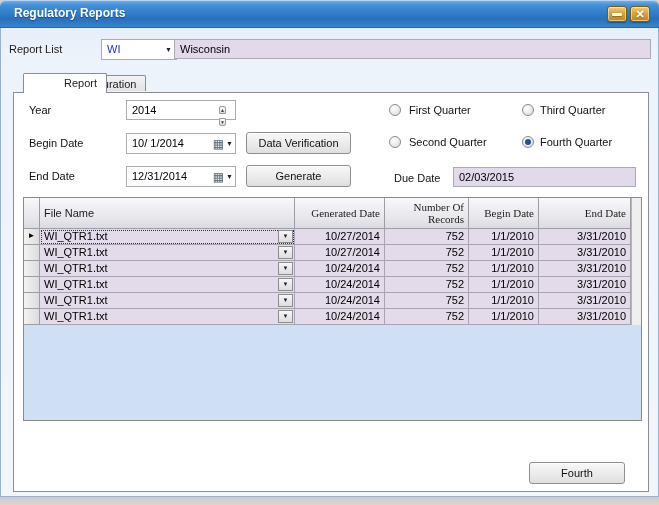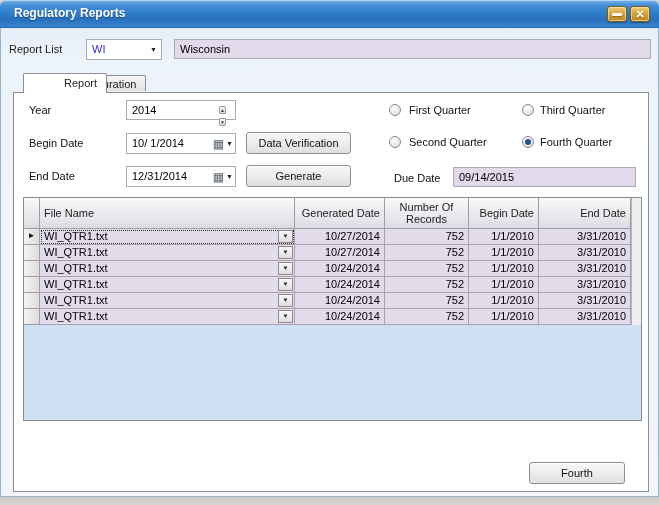--- a/index.html
+++ b/index.html
@@ -45,21 +45,21 @@
   .close-x {
     display:block; color:#fff; font-size:11px; font-weight:bold; line-height:14px;
     text-shadow:0 1px 1px rgba(90,60,0,.5);
   }
   
   .lbl { position:absolute; color:#1a1a1a; }
   .lbl-report-list { left:8px; top:43px; }
   .combo {
     position:absolute; background:#fff; border:1px solid #A9ACB2;
   }
-  .combo-report { left:85px; top:39px; width:76px; height:21px; }
+  .combo-report { left:100px; top:39px; width:76px; height:21px; }
   .combo-report .combo-text {
     position:absolute; left:5px; top:3px; color:#2B2BD5;
   }
   .combo-arrow {
     position:absolute; right:4px; top:6px; font-size:7px; color:#222; line-height:8px;
   }
   .field {
     position:absolute; border:1px solid #A9ACB2; background:#E2D9EA;
     padding:3px 0 0 5px; color:#000;
   }
@@ -135,21 +135,21 @@
   .grid {
     position:absolute; left:10px; top:124px; width:619px; height:224px;
     border:1px solid #8B8B8B; background:#CFE0F4; overflow:hidden;
   }
   .grid-head { display:flex; height:31px; }
   .hcell {
     background:linear-gradient(#F8F8FA, #E6E6EB 70%, #DADAE0);
     border-right:1px solid #9D9DA6; border-bottom:1px solid #9D9DA6;
     color:#1c1c1c; display:flex; align-items:center; padding:1px 4px;
   }
-  .hcell.right { justify-content:flex-end; text-align:center; }
+  .hcell.right { justify-content:flex-end; text-align:right;font-family:Liberation Serif, serif; }
   .c0 { width:16px; } .c1 { width:255px; } .c2 { width:90px; }
   .c3 { width:84px; } .c4 { width:70px; } .c5 { width:92px; }
   .grid-row { display:flex; height:16px; }
   .rowhead {
     width:16px; background:linear-gradient(to right, #F3F3F3, #DCDCDC);
     border-right:1px solid #9D9DA6; border-bottom:1px solid #9D9DA6;
     text-align:center; font-size:8px; line-height:14px; color:#000;
   }
   .dcell {
     background:#E3DAEA; border-right:1px solid #A7A3B2; border-bottom:1px solid #A7A3B2;
@@ -235,21 +235,21 @@
     <span class="radio q1"></span>
     <span class="q1l">Second Quarter</span>
     <span class="radio q2"></span>
     <span class="q2l">Third Quarter</span>
     <span class="radio q3">
         <span class="dot on"></span>
       </span>
     <span class="q3l">Fourth Quarter</span>
 
     <span class="lbl-due">Due Date</span>
-    <div class="field due-field">09/14/2015</div>
+    <div class="field due-field">02/03/2015</div>
 
     <div class="grid">
       <div class="grid-head">
         <div class="hcell c0"></div>
         <div class="hcell c1">File Name</div>
         <div class="hcell c2 right">Generated Date</div>
         <div class="hcell c3 right">Number Of Records</div>
         <div class="hcell c4 right">Begin Date</div>
         <div class="hcell c5 right">End Date</div>
       </div>

